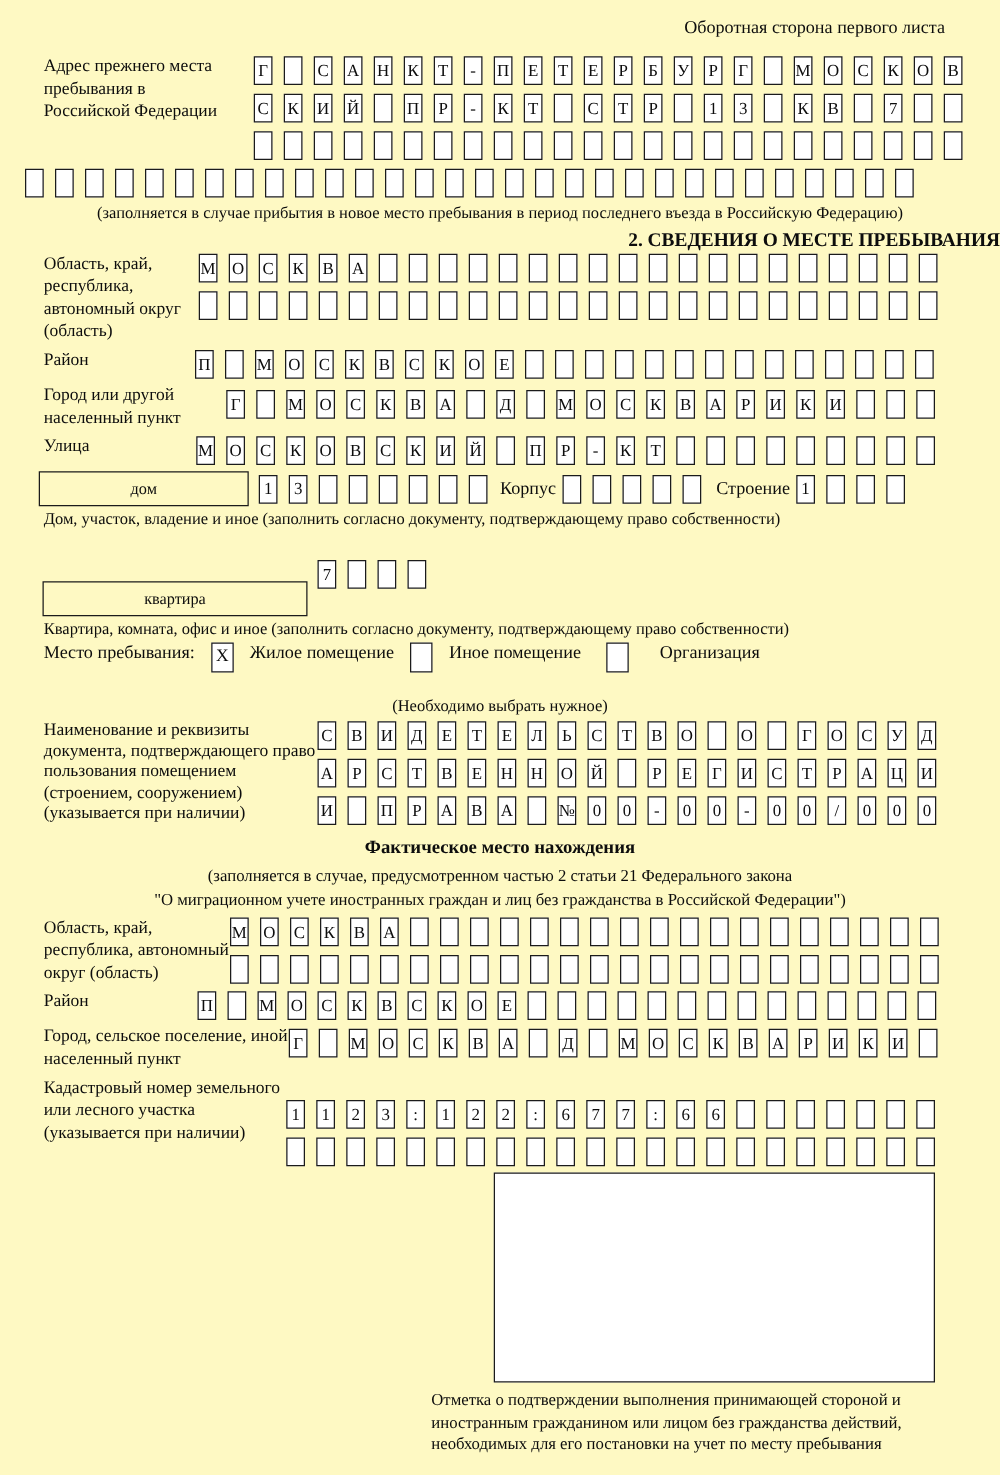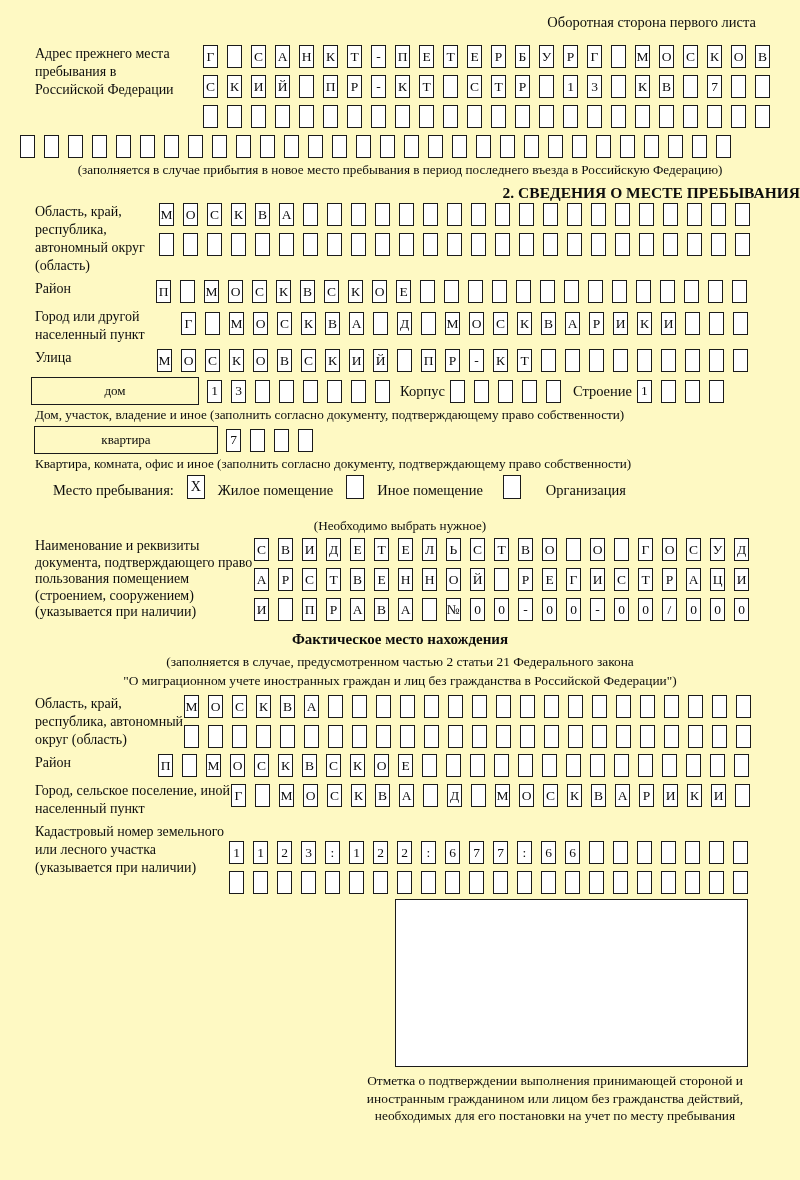--- a/index.html
+++ b/index.html
@@ -38,33 +38,33 @@
   .note-l{ padding-left:35px; font-size:13.2px; margin-bottom:3px; margin-top:1px;}
   .h2{ text-align:right; font-weight:bold; font-size:15.5px; margin:6px 0 1px 0;}
   .h3{ text-align:center; font-weight:bold; font-size:15px; margin:10px 0 4px 0;}
   .law-note{ text-align:center; font-size:13.4px; line-height:19px;}
   .houseline{display:flex; align-items:center; padding-left:31px; margin:3px 0 2px 0;}
   .bigbox{
     height:28px; box-sizing:border-box; border:1.5px solid #1b1b1b;
     display:flex; align-items:center; justify-content:center;
     font-size:13px; flex-shrink:0;
   }
-  .bb-dom{width:168px;} .bb-kv{width:184px;}
+  .bb-dom{width:168px;} .bb-kv{width:212px;margin-top:39px;}
   .inline-lbl{font-size:14.5px; white-space:nowrap;}
-  .stayline{display:flex; align-items:flex-end; padding-left:35px; font-size:14.5px; margin-top:3px; margin-bottom:2px;margin-left:18px;}
+  .stayline{display:flex; align-items:flex-start; padding-left:35px; font-size:14.5px; margin-top:3px; margin-bottom:2px;}
   .doc-field{margin-top:4px;}
   .cad-col{margin-top:18px;}
   .stampbox{
     width:353px; height:168px; box-sizing:border-box;
     border:1.8px solid #1b1b1b; margin-left:395px; margin-top:4px;
     background:#fff;
   }
   .stamp-cap{
     width:420px; margin-left:345px; margin-top:5px;
-    text-align:center; font-size:13.4px; line-height:17.5px;
+    font-size:13.4px; line-height:17.5px;
   }
   .ml8{margin-left:8px;} .ml10{margin-left:10px;} .mr5{margin-right:5px;}
   .ml12{margin-left:12px;} .ml13{margin-left:13px;} .ml20{margin-left:20px;} .ml25{margin-left:25px;}
 </style>
 </head>
 <body>
 
 <div class="page">
 
   <div class="hdr-note">Оборотная сторона первого листа</div>

